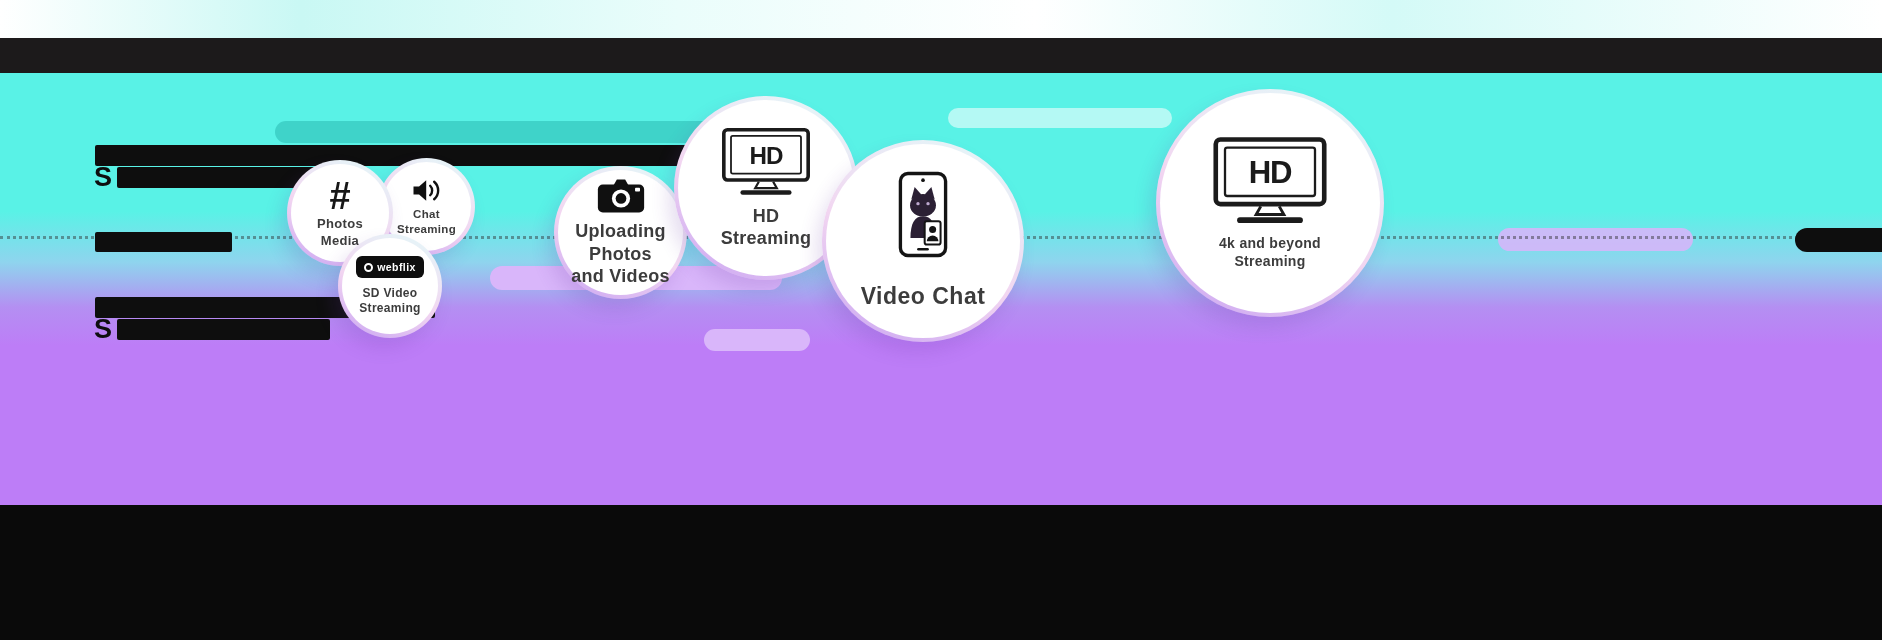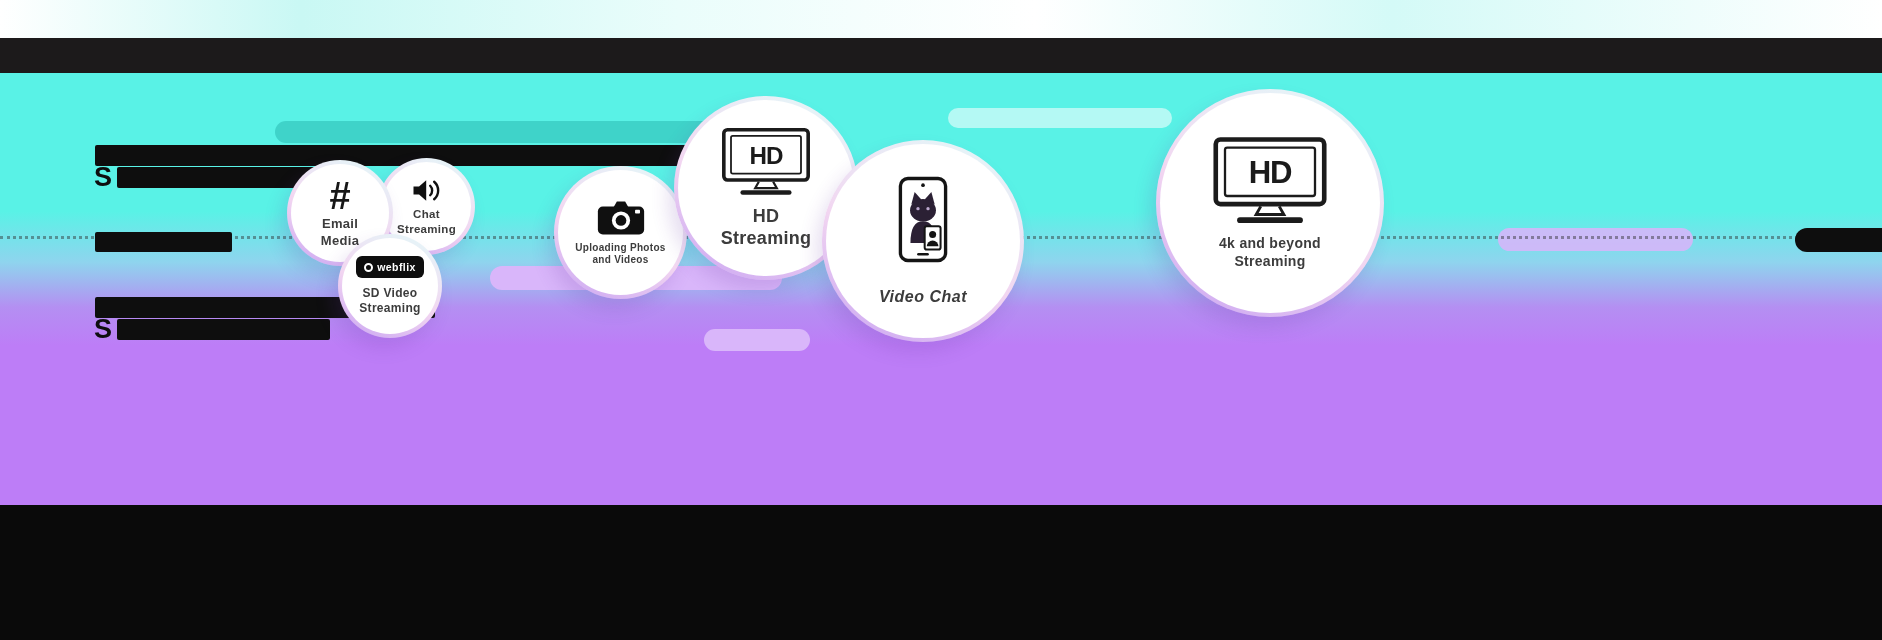--- a/index.html
+++ b/index.html
@@ -49,25 +49,25 @@
 
   .b-email{left:230px;top:230px;width:95px;height:95px;z-index:6;}
   .b-email .bubble-label{font-size:17px;}
   .b-social{left:287px;top:160px;width:98px;height:98px;z-index:5;}
   .b-social .bubble-label{font-size:13px;margin-top:1px;}
   .b-audio{left:378px;top:158px;width:89px;height:89px;z-index:4;}
   .b-audio .bubble-label{font-size:11.5px;margin-top:3px;}
   .b-sd{left:338px;top:234px;width:96px;height:96px;z-index:7;}
   .b-sd .bubble-label{font-size:12px;margin-top:8px;}
   .b-upload{left:554px;top:166px;width:125px;height:125px;z-index:5;}
-  .b-upload .bubble-label{font-size:10px;margin-top:5px;}
+  .b-upload .bubble-label{font-size:18px;margin-top:5px;}
   .b-hd{left:674px;top:96px;width:176px;height:176px;z-index:5;}
   .b-hd .bubble-label{font-size:18px;margin-top:8px;}
   .b-video{left:822px;top:140px;width:194px;height:194px;z-index:6;}
-  .b-video .bubble-label{font-size:16px;letter-spacing:.5px;margin-top:24px;font-style:italic;}
+  .b-video .bubble-label{font-size:23px;letter-spacing:.5px;margin-top:24px;}
   .b-4k{left:1156px;top:89px;width:220px;height:220px;z-index:5;}
   .b-4k .bubble-label{font-size:14px;margin-top:9px;}
 
   .hash{font-size:38px;font-weight:800;line-height:1;color:#171717;}
   .chip{background:#0e0e0e;border-radius:6px;display:flex;align-items:center;gap:4px;padding:5px 8px;}
   .chip-dot{width:9px;height:9px;border:2px solid #fff;border-radius:50%;box-sizing:border-box;flex:none;}
   .chip-text{color:#fff;font-size:10.5px;font-weight:700;letter-spacing:.4px;}
 </style>
 </head>
 <body>
@@ -91,21 +91,21 @@
   <div class="redact r2"></div>
   <div class="redact r3"></div>
   <div class="redact r4"></div>
   <span class="prefix s2">S</span>
   <div class="redact r5"></div>
   <div class="pill-right"></div>
 
 
   <div class="bubble b-social">
     <div class="hash">#</div>
-    <div class="bubble-label">Email
+    <div class="bubble-label">Photos
 Media</div>
   </div>
 
   <div class="bubble b-audio">
     <svg viewBox="0 0 40 34" width="32" height="27">
       <path d="M3 12 H10 L19 4 V30 L10 22 H3 Z" fill="#101010"></path>
       <path d="M24 11 a8.5 8.5 0 0 1 0 12" fill="none" stroke="#101010" stroke-width="3" stroke-linecap="round"></path>
       <path d="M29 6 a14.5 14.5 0 0 1 0 22" fill="none" stroke="#101010" stroke-width="3" stroke-linecap="round"></path>
     </svg>
     <div class="bubble-label">Chat

